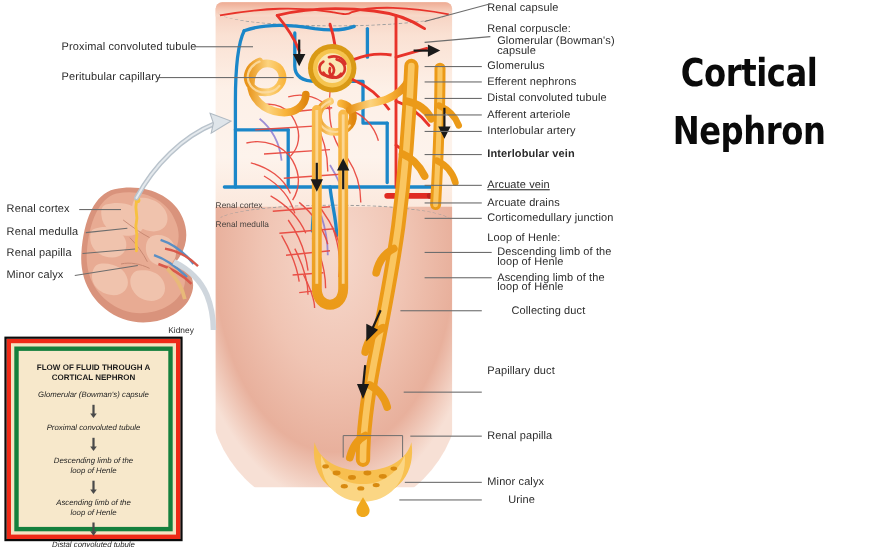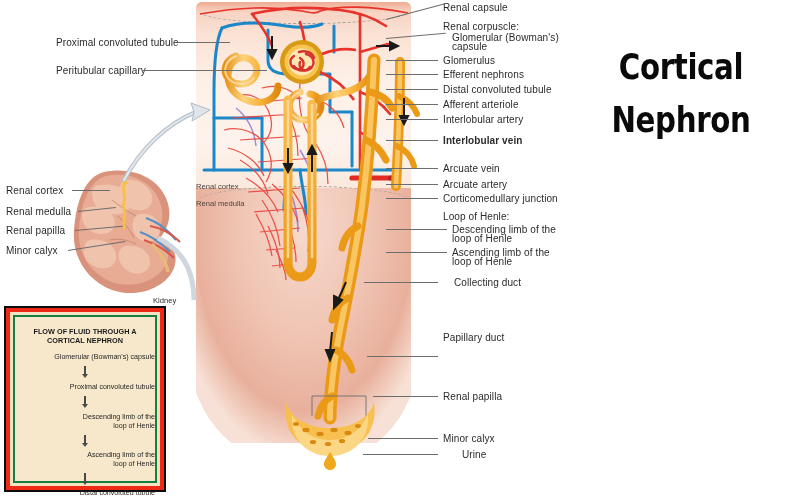--- a/index.html
+++ b/index.html
@@ -15,25 +15,25 @@
 
   
   .title{position:absolute;font-weight:bold;font-size:35px;line-height:40px;
          letter-spacing:-0.4px;color:#0a0a0a;text-align:center;
          font-family:"DejaVu Sans Condensed","Liberation Sans",sans-serif;
          font-stretch:condensed;transform:scaleX(.93);transform-origin:center;}
 
   
   .flowbox{position:absolute;box-sizing:border-box;background:#f4e3c2;
            border:4px solid #ee2a17;outline:2px solid #0b0b0b;outline-offset:0;}
-  .flowbox .inner{position:absolute;inset:3px;border:2px solid #15803d;background:#f7e8cb;}
+  .flowbox .inner{position:absolute;inset:3px;border:4px solid #15803d;background:#f7e8cb;}
   .fb-title{position:absolute;left:0;right:0;text-align:center;font-weight:bold;
             font-size:7.3px;line-height:9px;color:#1b1b1b;}
-  .fb-step{position:absolute;left:0;right:0;text-align:right;font-size:7.1px;
-           line-height:8.6px;color:#1f1f1f;}
+  .fb-step{position:absolute;left:0;right:0;text-align:center;font-size:7.1px;
+           line-height:8.6px;color:#1f1f1f;font-style:italic;}
   .fb-arrow{position:absolute;left:50%;width:0;height:0;}
   .fb-arrow i{position:absolute;left:-0.9px;top:0;width:1.8px;height:9px;background:#4a4a4a;}
   .fb-arrow b{position:absolute;left:-3.2px;top:8px;width:0;height:0;
               border-left:3.2px solid transparent;border-right:3.2px solid transparent;
               border-top:4.6px solid #4a4a4a;}
 
   
   .cortexBlk{position:absolute;left:196px;top:2px;width:215px;height:188px;
     background:linear-gradient(180deg,#f4cbb9 0%,#fae1d3 16%,#fdf0e7 42%,#fdf3ec 75%,#fbe8dc 100%);
     border-radius:6px 6px 0 0;}
@@ -320,34 +320,34 @@
       <div class="lbl" style="left: 443px; top: 70px;">Efferent nephrons</div>
       <div class="leader" style="left: 386px; top: 74px; width: 52px; transform-origin: left center;"></div>
       <div class="lbl" style="left: 443px; top: 85px;">Distal convoluted tubule</div>
       <div class="leader" style="left: 386px; top: 89px; width: 52px; transform-origin: left center;"></div>
       <div class="lbl" style="left: 443px; top: 100px;">Afferent arteriole</div>
       <div class="leader" style="left: 386px; top: 104px; width: 52px; transform-origin: left center;"></div>
       <div class="lbl" style="left: 443px; top: 115px;">Interlobular artery</div>
       <div class="leader" style="left: 386px; top: 119px; width: 52px; transform-origin: left center;"></div>
       <div class="lbl" style="left: 443px; top: 136px; font-weight: bold;">Interlobular vein</div>
       <div class="leader" style="left: 386px; top: 140px; width: 52px; transform-origin: left center;"></div>
-      <div class="lbl" style="left: 443px; top: 164px;">Arcuate vein</div>
+      <div class="lbl" style="left: 443px; top: 164px; text-decoration: underline;">Arcuate vein</div>
       <div class="leader" style="left: 386px; top: 168px; width: 52px; transform-origin: left center;"></div>
-      <div class="lbl" style="left: 443px; top: 180px;">Arcuate artery</div>
+      <div class="lbl" style="left: 443px; top: 180px;">Arcuate drains</div>
       <div class="leader" style="left: 386px; top: 184px; width: 52px; transform-origin: left center;"></div>
       <div class="lbl" style="left: 443px; top: 194px;">Corticomedullary junction</div>
       <div class="leader" style="left: 386px; top: 198px; width: 52px; transform-origin: left center;"></div>
       <div class="lbl" style="left: 443px; top: 212px;">Loop of Henle:</div>
       <div class="lbl" style="left: 452px; top: 225px;">Descending limb of the</div>
       <div class="leader" style="left: 386px; top: 229px; width: 61px; transform-origin: left center;"></div>
       <div class="lbl" style="left: 452px; top: 234px;">loop of Henle</div>
       <div class="lbl" style="left: 452px; top: 248px;">Ascending limb of the</div>
       <div class="leader" style="left: 386px; top: 252px; width: 61px; transform-origin: left center;"></div>
       <div class="lbl" style="left: 452px; top: 257px;">loop of Henle</div>
-      <div class="lbl" style="left: 454px; top: 278px; text-align: center;">Collecting duct</div>
+      <div class="lbl" style="left: 465px; top: 278px; text-align: center;">Collecting duct</div>
       <div class="leader" style="left: 364px; top: 282px; width: 74px; transform-origin: left center;"></div>
       <div class="lbl" style="left: 443px; top: 333px;">Papillary duct</div>
       <div class="leader" style="left: 367px; top: 356px; width: 71px; transform-origin: left center;"></div>
       <div class="lbl" style="left: 443px; top: 392px;">Renal papilla</div>
       <div class="leader" style="left: 373px; top: 396px; width: 65px; transform-origin: left center;"></div>
       <div class="lbl" style="left: 443px; top: 434px;">Minor calyx</div>
       <div class="leader" style="left: 368px; top: 438px; width: 70px; transform-origin: left center;"></div>
       <div class="lbl" style="left: 443px; top: 450px; padding-left: 19px;">Urine</div>
       <div class="leader" style="left: 363px; top: 454px; width: 75px; transform-origin: left center;"></div>
     </div>

